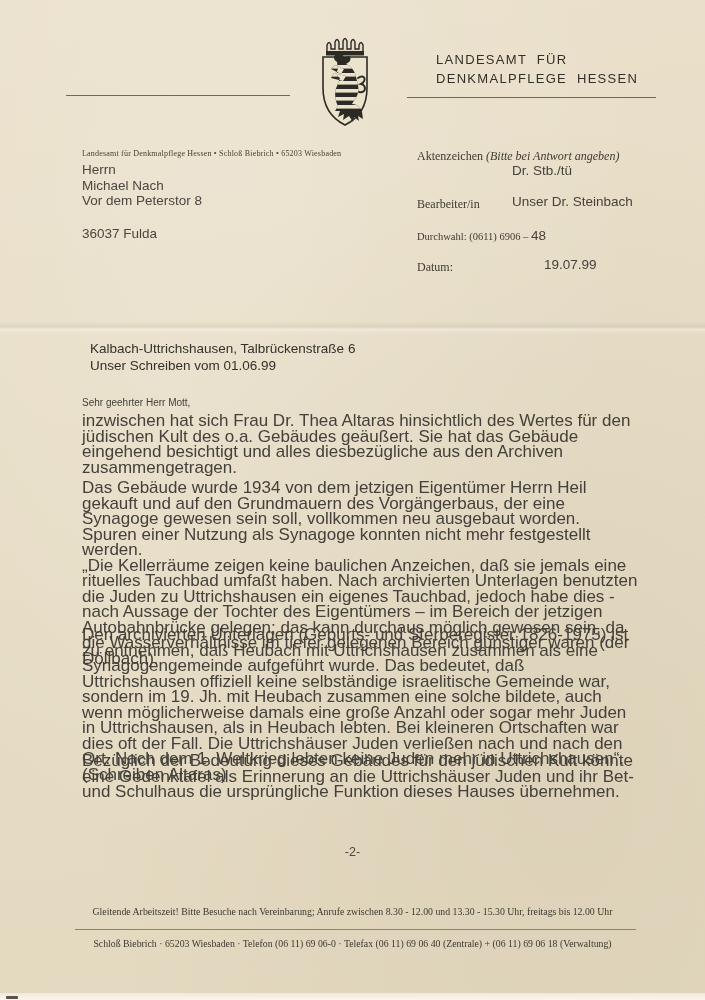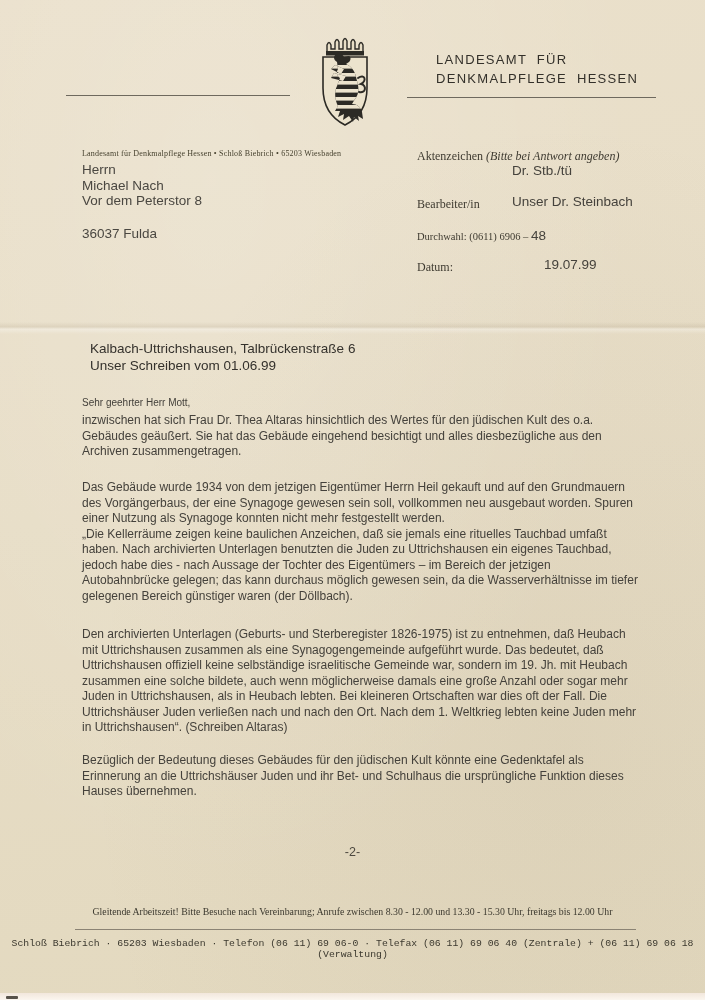--- a/index.html
+++ b/index.html
@@ -61,38 +61,38 @@
       rgba(110,90,60,0) 0%,
       rgba(110,90,60,0.10) 40%,
       rgba(255,255,255,0.30) 60%,
       rgba(110,90,60,0) 100%);
   }
 
   
   .subject{left:82px;top:341px;font-size:13.5px;font-weight:normal;line-height:16.5px;color:#34312c;margin-left:8px;}
   .salutation{left:82px;top:397px;font-size:10px;color:#44413b;}
   .para{
-    left:82px;width:557px;font-size:12px;line-height:15.5px;color:#44413b;
+    left:82px;width:557px;font-size:17px;line-height:15.5px;color:#44413b;
     white-space:pre-line;
   }
   .p1{top:413px;}
   .p2{top:480px;}
   .p3{top:627px;}
   .p4{top:753px;}
   .page-number{left:0;width:705px;top:845px;text-align:center;font-size:12.5px;color:#4c483f;}
 
   
   .footer-hours{
     left:0;width:705px;top:906px;text-align:center;
     font-family:"Liberation Serif",serif;font-size:9.8px;color:#3b382e;
   }
   .footer-rule{left:75px;top:929px;width:561px;border-top:1px solid #8b8374;height:0;}
   .footer-address{
     left:0;width:705px;top:938px;text-align:center;
-    font-family:Liberation Mono, monospace;font-size:9.8px;color:#3b382e;
+    font-family:Liberation Serif, serif;font-size:9.8px;color:#3b382e;
   }
 
   
   .scan-strip{left:0;bottom:0;width:705px;height:7px;background:linear-gradient(to bottom,#f2e7dc,#fbf6ef);}
   .scan-strip-mark{left:6px;bottom:1px;width:12px;height:3px;background:#57524a;border-radius:1px;}
 </style>
 </head>
 <body>
 
 <div class="page">

